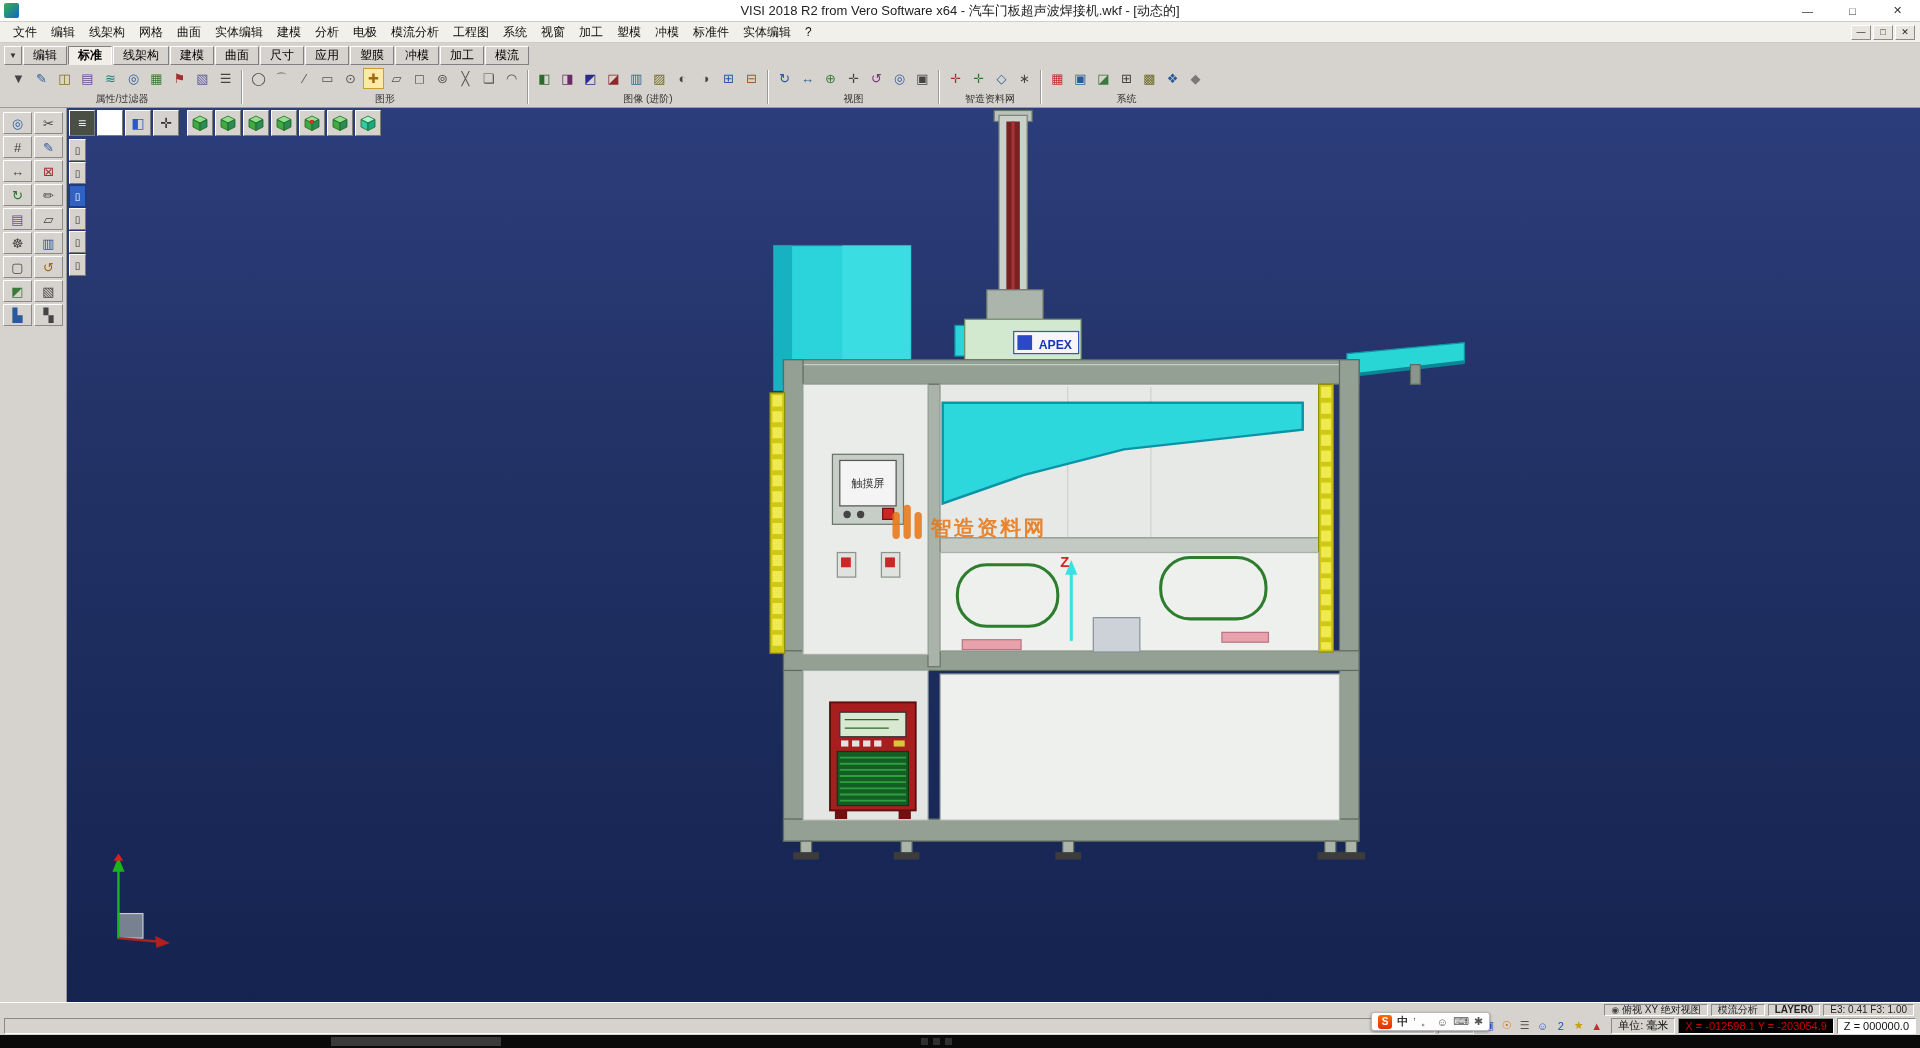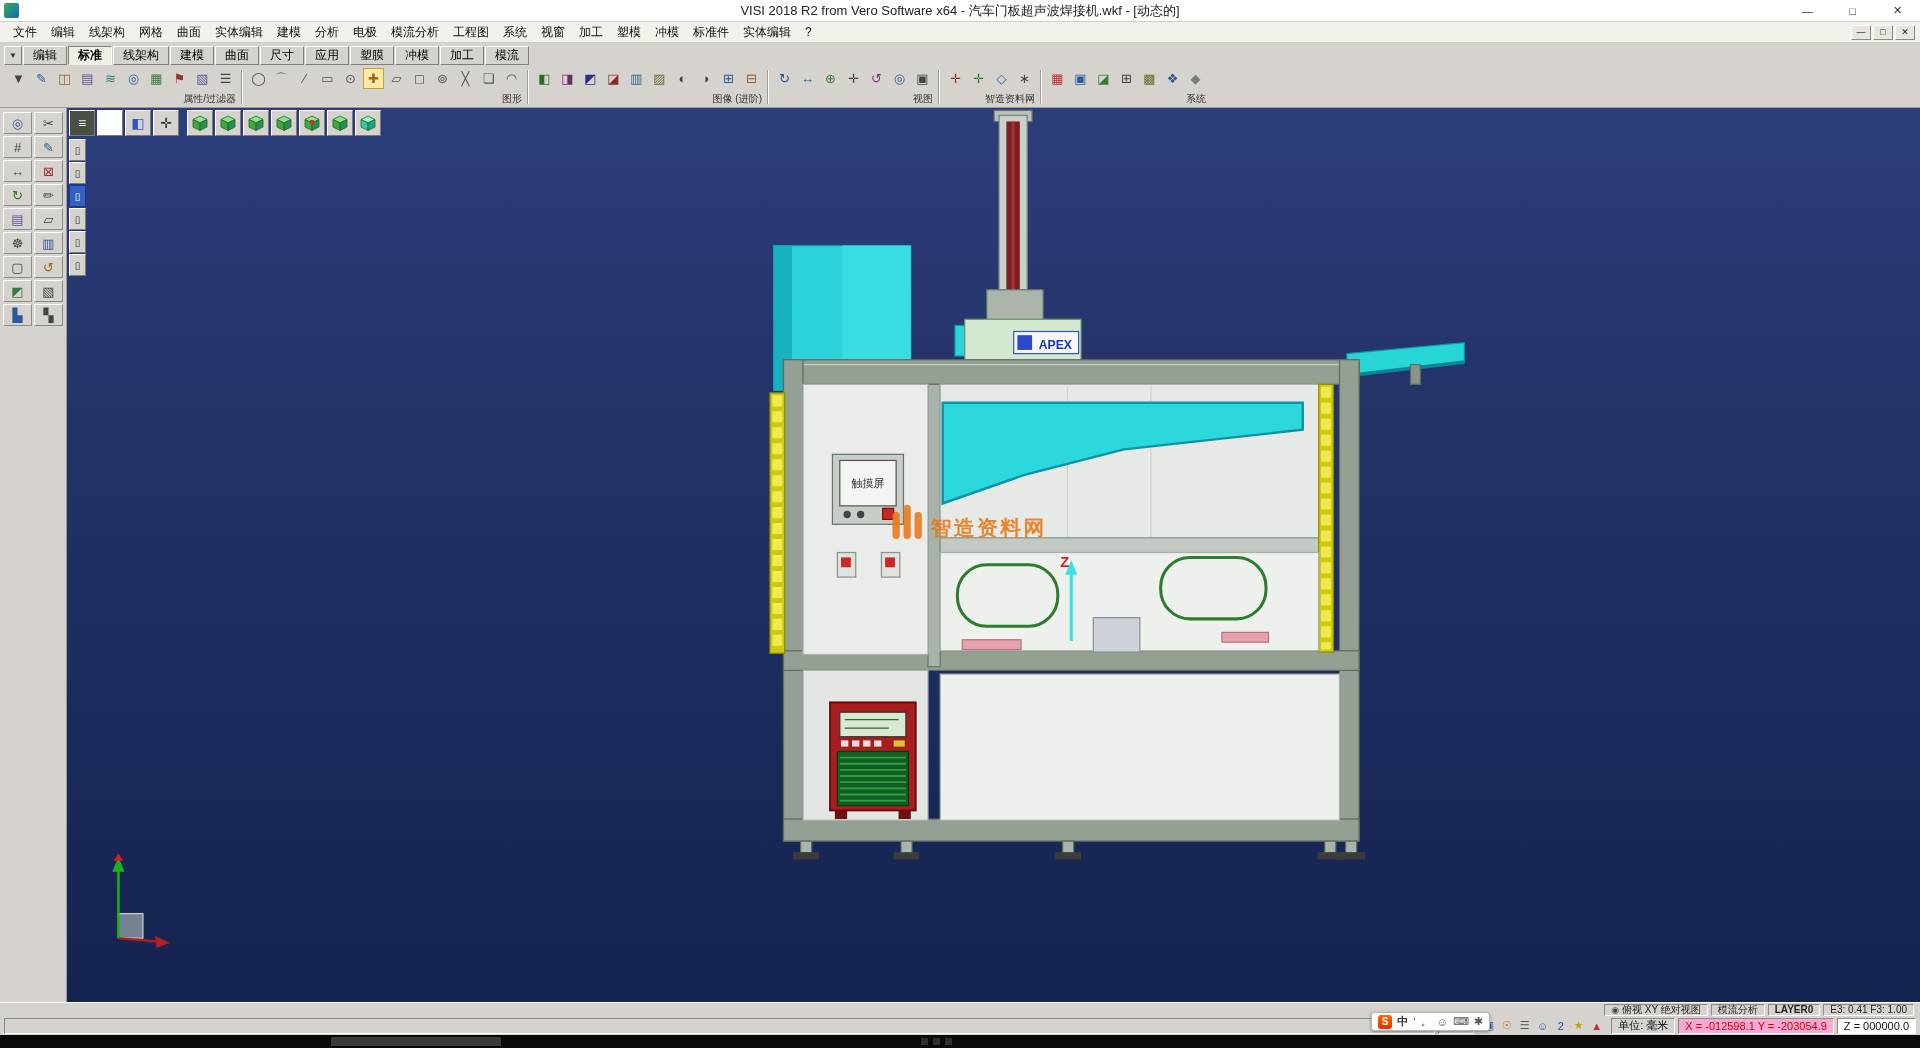--- a/index.html
+++ b/index.html
@@ -25,21 +25,21 @@
   .tabs-host{display:flex;gap:1px;align-items:flex-end}
   .tab{height:19px;padding:0 9px;font-size:12px;background:#d6d3ce;border:1px solid;border-color:#ffffff #808080 #808080 #ffffff;display:flex;align-items:center;font-family:inherit;white-space:nowrap}
   .tab.active{background:#f1eee7;font-weight:bold;border-color:#808080 #ffffff #f1eee7 #808080}
 
   
   .ribbon{height:43px;background:#d6d3ce;display:flex;align-items:stretch;padding:2px 4px 0;border-bottom:1px solid #9a9a9a}
   .rgroup{display:flex;flex-direction:column;padding:0 4px}
   .ricons{display:flex;gap:2px;align-items:center;height:27px}
   .ricon{width:21px;height:21px;display:flex;align-items:center;justify-content:center;font-size:13px;border:1px solid transparent}
   .ricon.hot{background:#ffe9a8;border-color:#c8a030}
-  .rlabel{font-size:10px;color:#333;text-align:right;padding:2px 0 1px;white-space:nowrap}
+  .rlabel{font-size:10px;color:#333;text-align:center;padding:2px 0 1px;white-space:nowrap}
   .rsep{width:2px;margin:3px 1px;border-left:1px solid #9a9a9a;border-right:1px solid #ffffff}
 
   
   .main{display:flex;height:894px}
   .sidebar{width:67px;background:#d6d3ce;border-right:1px solid #9a9a9a;padding:4px 3px;display:grid;grid-template-columns:repeat(2,1fr);gap:2px;align-content:start}
   .tool-btn{height:22px;display:flex;align-items:center;justify-content:center;font-size:13px;background:#d6d3ce;border:1px solid;border-color:#ffffff #8a8a8a #8a8a8a #ffffff}
 
   .viewport{position:relative;flex:1;background:linear-gradient(180deg,#2c3d7c 0%,#233367 35%,#1a2a5a 70%,#152350 100%);overflow:hidden}
   .machine-svg{position:absolute;inset:0;width:100%;height:100%}
 
@@ -63,21 +63,21 @@
   
   .statusbar-top{height:14px;background:#d6d3ce;display:flex;align-items:center;justify-content:flex-end;gap:3px;padding:0 6px;border-top:1px solid #ffffff;font-size:10px}
   .seg{border:1px solid;border-color:#8a8a8a #ffffff #ffffff #8a8a8a;padding:0 6px;height:12px;display:flex;align-items:center;gap:3px;font-size:10px;color:#222;background:#d6d3ce;white-space:nowrap}
   .seg .radio{color:#444;font-size:9px}
   .layer{font-weight:bold}
   .statusbar{height:19px;background:#d6d3ce;display:flex;align-items:center;gap:3px;padding:0 4px;font-size:11px}
   .seg2{border:1px solid;border-color:#8a8a8a #ffffff #ffffff #8a8a8a;height:16px;display:flex;align-items:center;padding:0 6px;background:#d6d3ce;white-space:nowrap}
   .cmd-field{flex:1}
   .tray{display:flex;gap:3px;align-items:center;padding:0 4px}
   .tray-icon{width:15px;text-align:center;font-size:11px}
-  .coord{background:#f9a8d4;color:#d00000}
+  .coord{background:#000000;color:#d00000}
   .coordz{background:#ffffff;color:#111}
 
   .ime{position:absolute;right:430px;bottom:17px;display:flex;align-items:center;gap:5px;background:#fdfdfd;border:1px solid #b8b8b8;border-radius:3px;height:19px;padding:0 6px;box-shadow:0 1px 3px rgba(0,0,0,.4);z-index:6}
   .ime-logo{width:14px;height:14px;background:linear-gradient(180deg,#ff6a00,#e03000);color:#fff;font-weight:bold;font-size:10px;display:flex;align-items:center;justify-content:center;border-radius:3px}
   .ime-mode{font-size:11px;font-weight:bold;color:#333}
   .ime-items{display:flex;gap:5px;align-items:center}
   .ime-item{font-size:11px;color:#555}
 
   .taskbar{height:13px;background:#0a0a0a;display:flex;align-items:center}
   .taskbar-seg{width:170px;height:9px;background:#3a3a3a;margin-left:331px}

